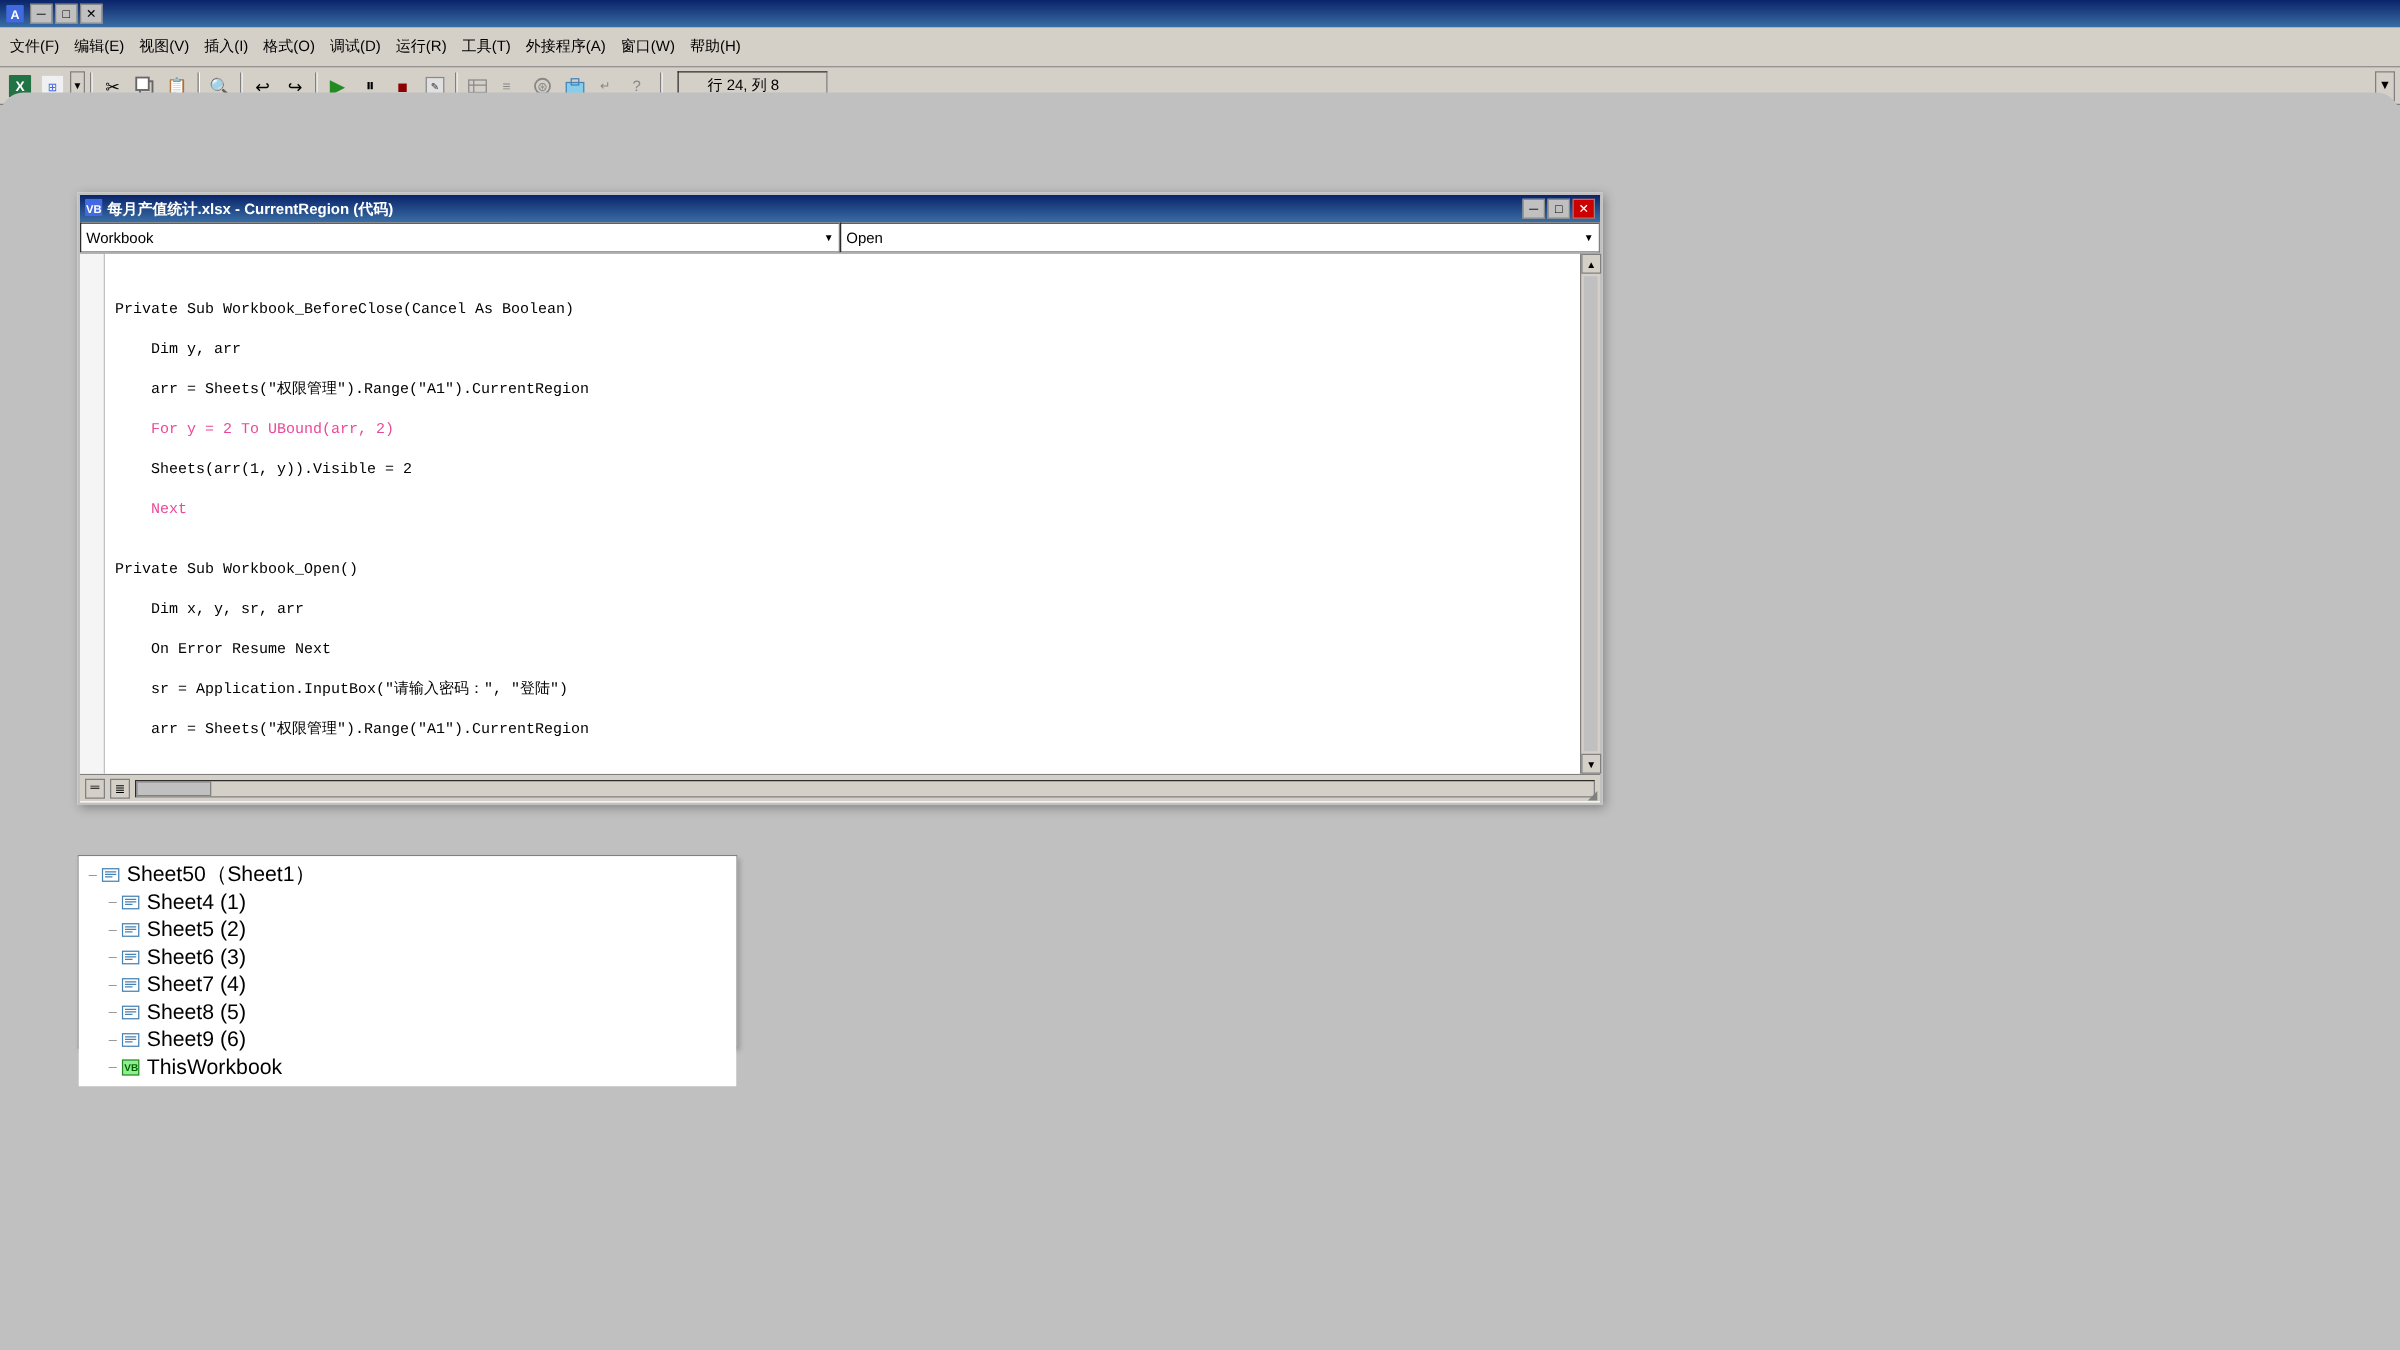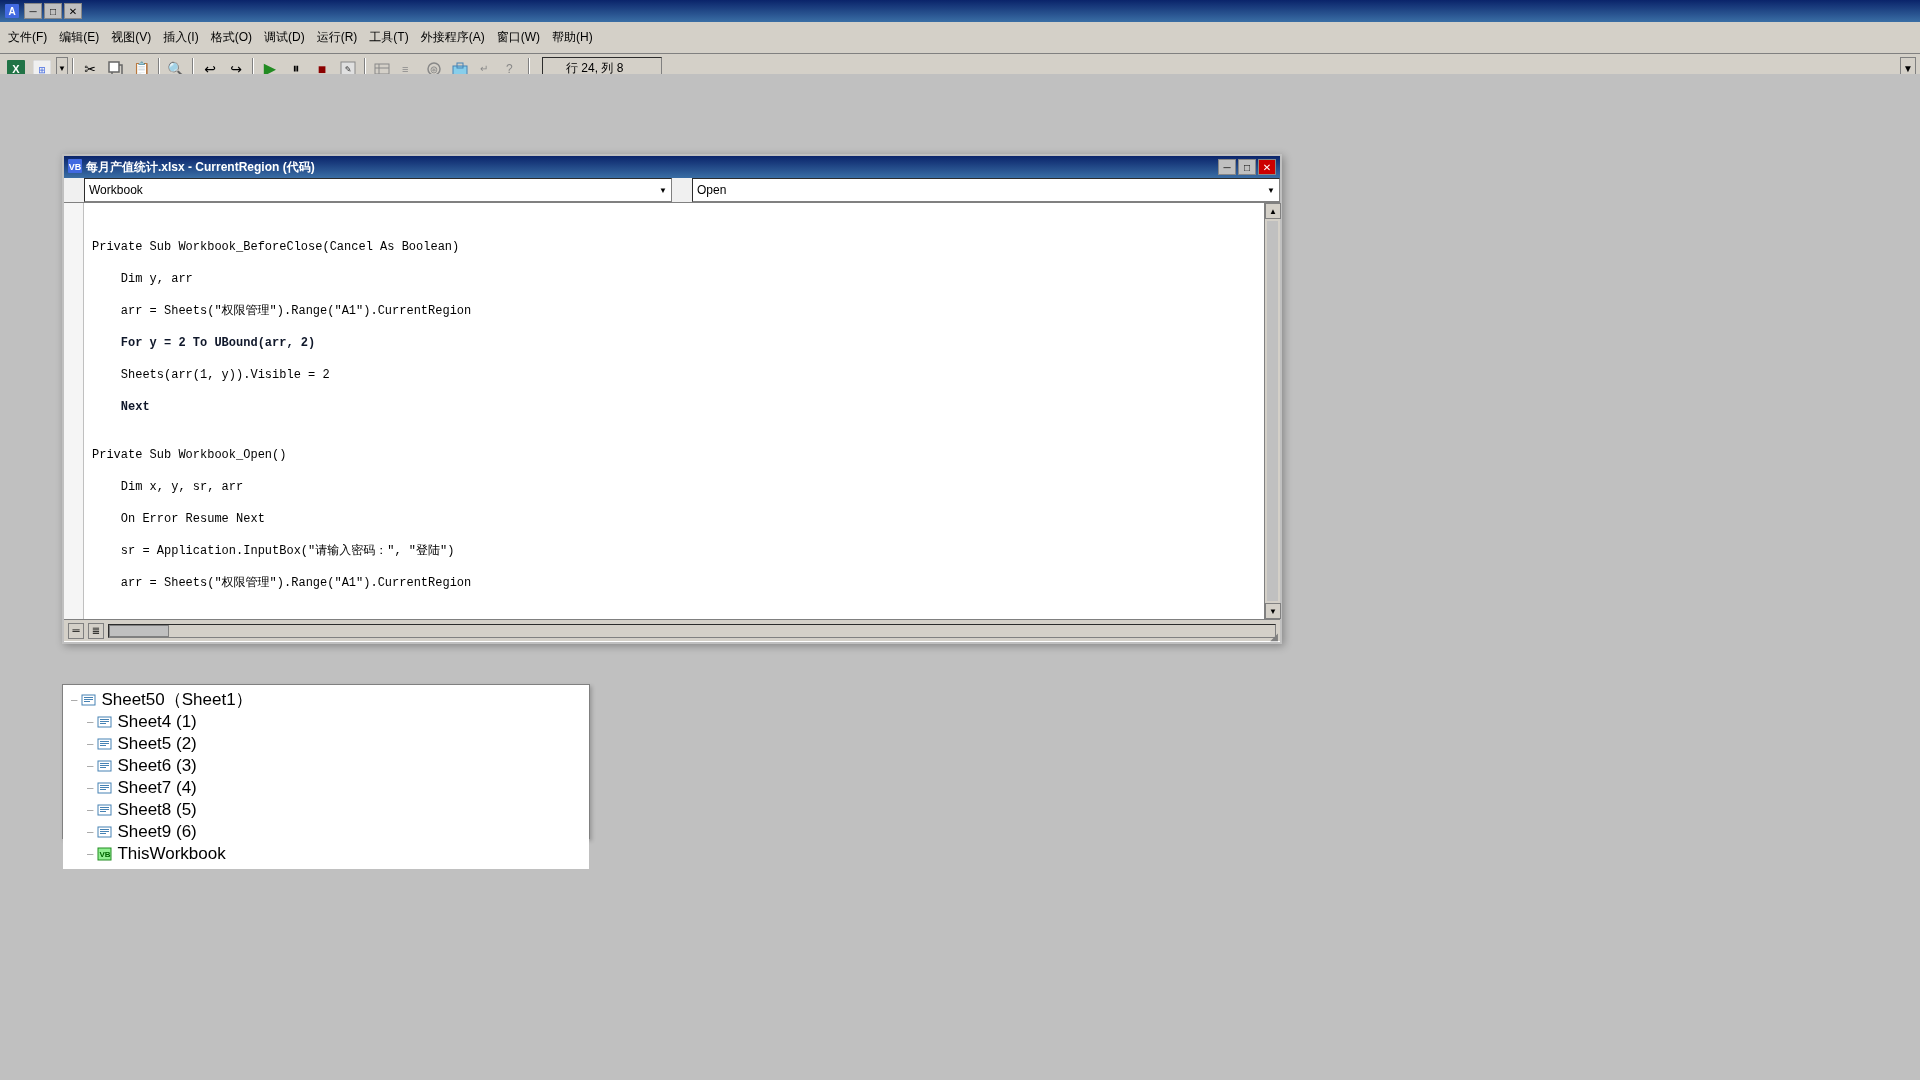--- a/index.html
+++ b/index.html
@@ -130,20 +130,21 @@
     }
 
     
     #main-area {
       position: absolute;
       top: 74px;
       left: 0;
       right: 0;
       bottom: 0;
       background: #c0c0c0;
+      border-radius: 19px;
     }
 
     
     #code-window {
       position: absolute;
       top: 80px;
       left: 62px;
       width: 1220px;
       height: 490px;
       background: white;
@@ -198,21 +199,20 @@
       flex: 1;
       height: 24px;
       background: white;
       border: 1px inset #808080;
       display: flex;
       align-items: center;
       padding: 0 4px;
       justify-content: space-between;
       cursor: pointer;
       font-size: 12px;
-      margin-left: 20px;
     }
     .code-dropdown-arrow {
       font-size: 8px;
     }
 
     
     #code-editor {
       display: flex;
       height: calc(100% - 70px);
     }
@@ -249,21 +249,21 @@
       justify-content: center;
       font-size: 8px;
       cursor: pointer;
     }
     .scroll-thumb {
       flex: 1;
       background: #c0c0c0;
       margin: 2px;
     }
 
-    .code-blue { color: #0f172a; font-weight: bold; }
+    .code-blue { color: #ec4899; }
     .code-black { color: #000000; }
     .code-line { display: block; line-height: 16px; }
 
     
     #code-statusbar {
       height: 22px;
       background: #d4d0c8;
       border-top: 1px solid #808080;
       display: flex;
       align-items: center;

